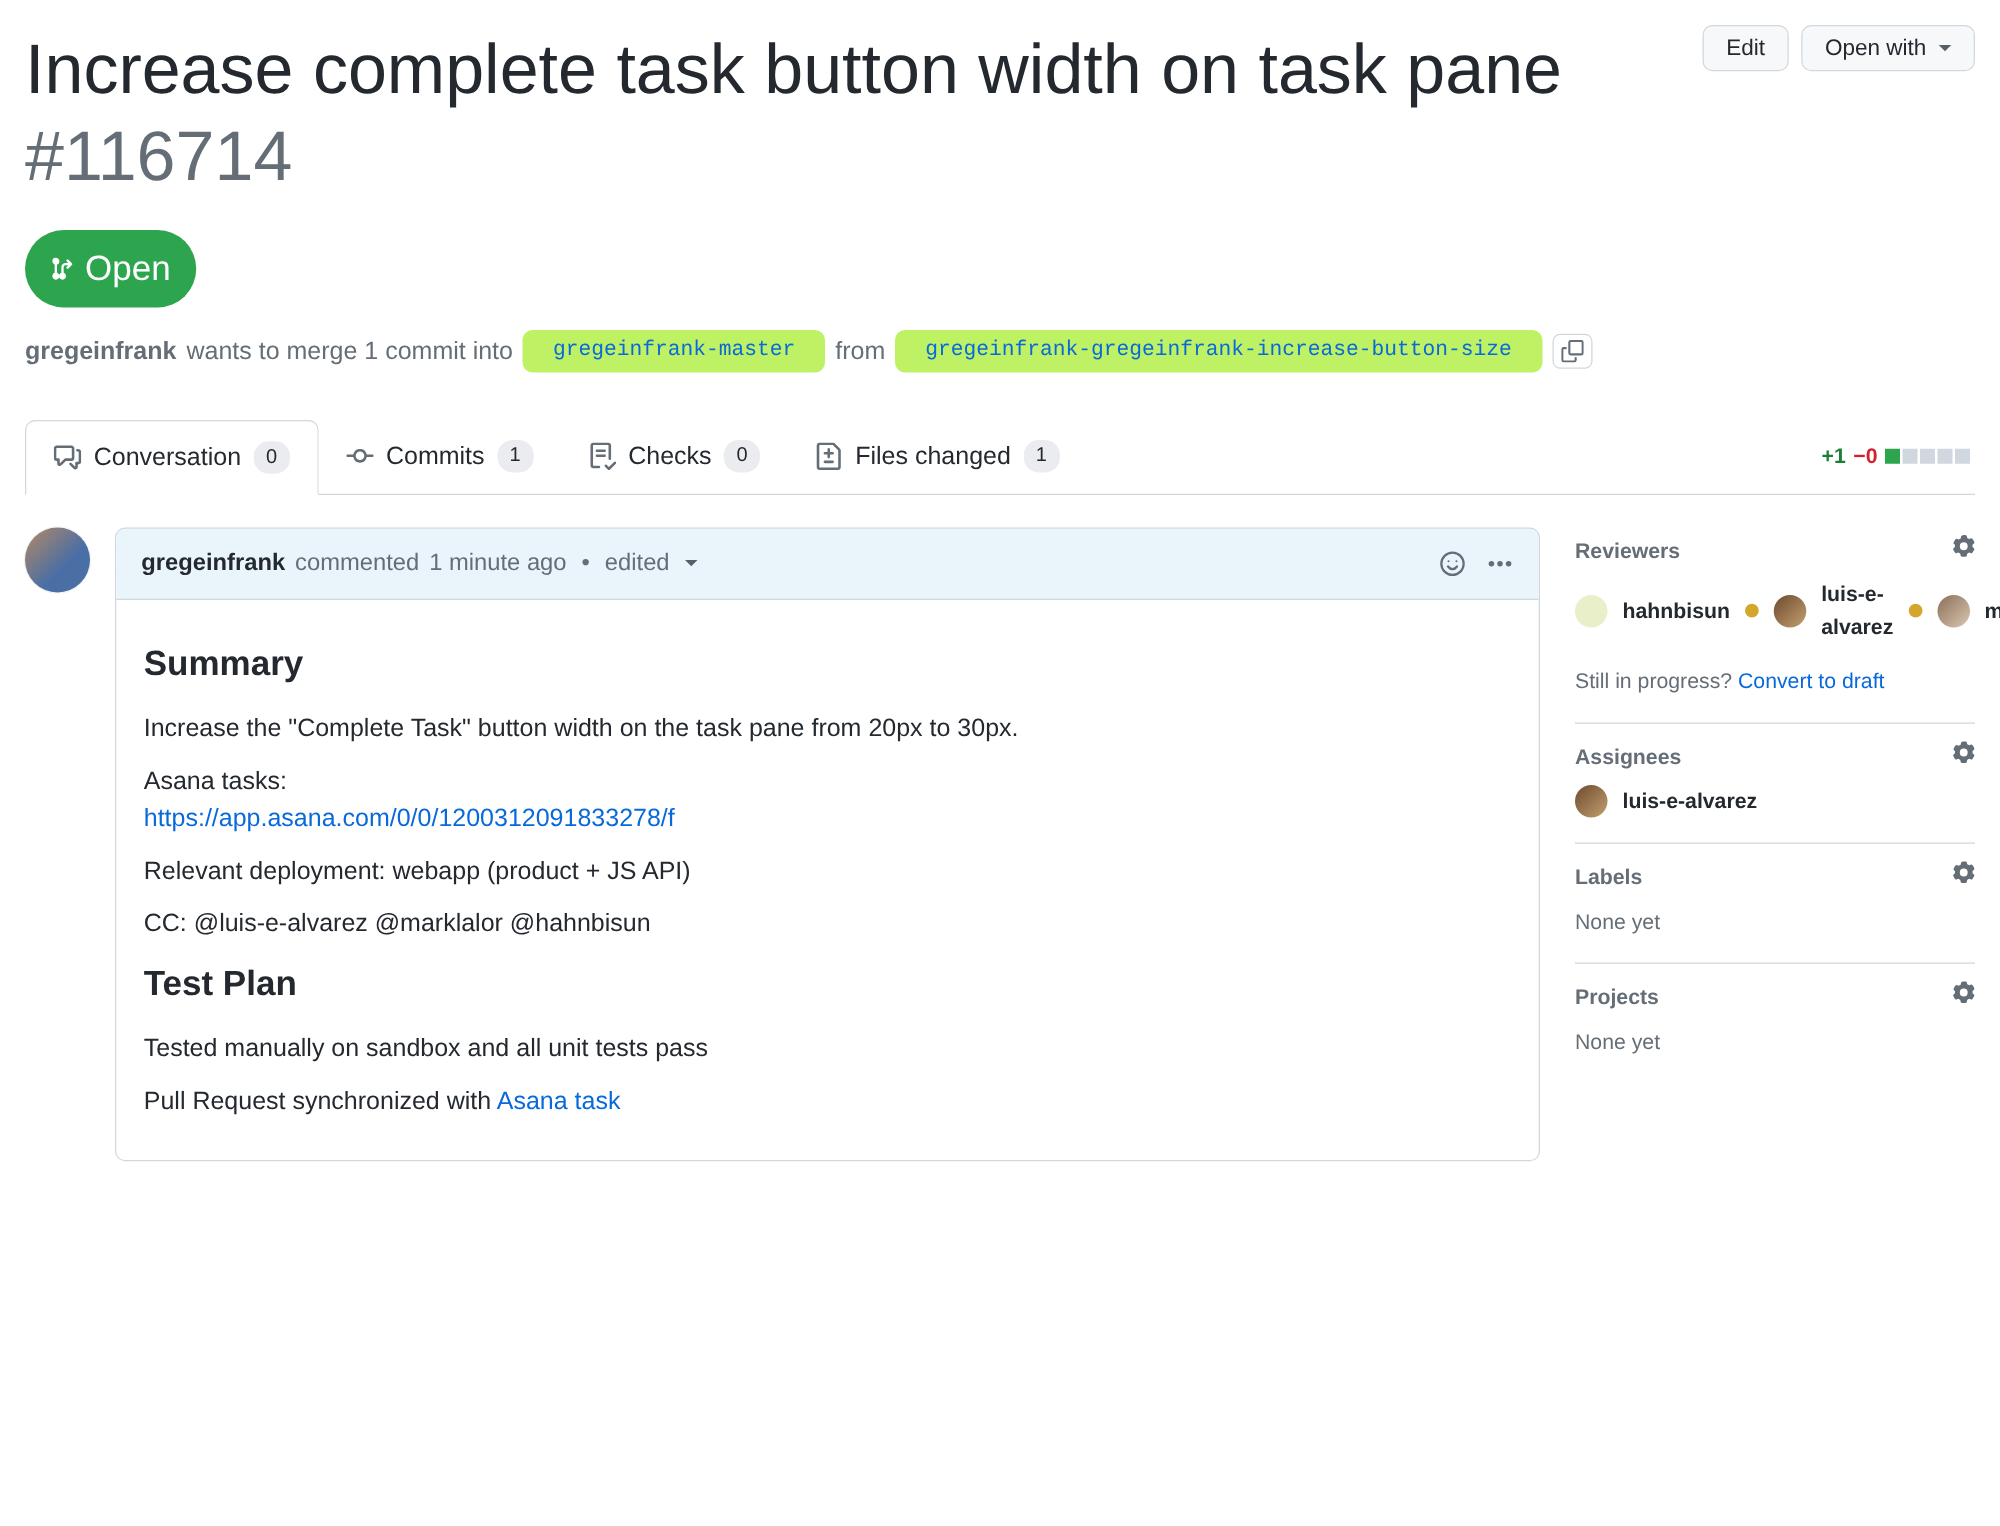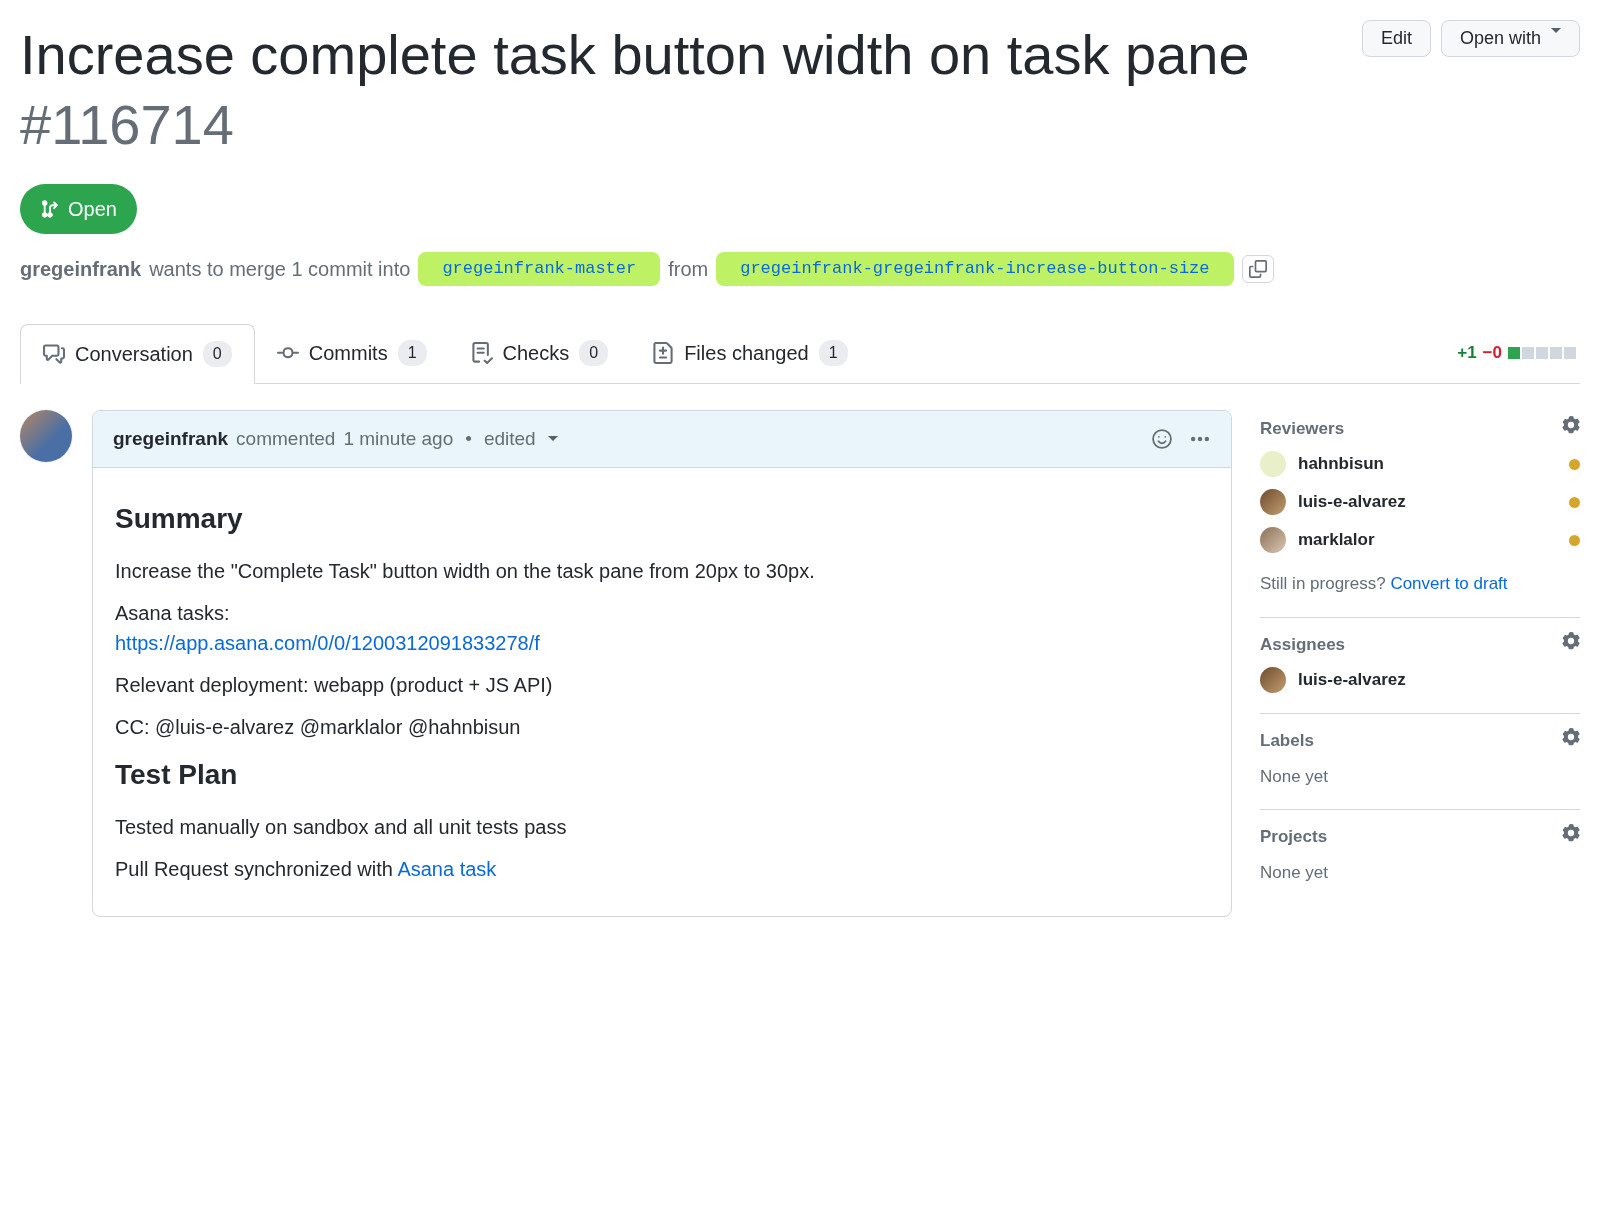--- a/index.html
+++ b/index.html
@@ -25,21 +25,21 @@
   color: #24292f;
 }
 h1.pr-title .issue-number { color: #656d76; font-weight: 300; }
 .header-actions {
   display: flex;
   gap: 10px;
   align-items: center;
 }
 .btn {
   display: inline-flex;
-  align-items: flex-start;
+  align-items: center;
   gap: 6px;
   padding: 7px 18px;
   font-size: 18px;
   font-weight: 500;
   border: 1px solid #d0d7de;
   background: #f6f8fa;
   border-radius: 8px;
   cursor: pointer;
   color: #24292f;
 }
@@ -51,21 +51,21 @@
   border-top: 5px solid #57606a;
   margin-left: 4px;
 }
 .state-badge {
   display: inline-flex;
   align-items: center;
   gap: 8px;
   background: #2da44e;
   color: #fff;
   font-weight: 500;
-  font-size: 20px;
+  font-size: 28px;
   padding: 10px 20px;
   border-radius: 999px;
   margin-top: 24px;
 }
 .state-badge svg { fill: #fff; }
 .merge-line {
   margin-top: 18px;
   font-size: 20px;
   color: #656d76;
   display: flex;
@@ -188,21 +188,21 @@
 .comment-body p { margin: 12px 0; }
 .comment-body a { color: #0969da; text-decoration: none; }
 .sidebar { font-size: 17px; }
 .side-section { padding: 14px 0 20px; border-bottom: 1px solid #d0d7de; }
 .side-section:first-child { padding-top: 6px; }
 .side-head {
   display: flex; align-items: center; justify-content: space-between;
   color: #656d76; font-weight: 600; font-size: 17px; gap: 15px;
 }
 .gear { cursor: pointer; color: #656d76; }
-.side-list { margin-top: 10px; display: flex; flex-direction: column; gap: 12px; }
+.side-list { margin-top: 10px; display: flex; flex-direction: row; gap: 12px; }
 .reviewer { display: flex; align-items: center; gap: 12px; }
 .mini-avatar {
   width: 26px; height: 26px; border-radius: 50%;
   flex-shrink: 0;
 }
 .mini-avatar.a1 { background: #e9efc9; }
 .mini-avatar.a2 { background: linear-gradient(135deg,#6e4a2e,#c2a06f); }
 .mini-avatar.a3 { background: linear-gradient(135deg,#8b6f56,#d9c7b3); }
 .reviewer .name { flex: 1; font-weight: 600; color: #24292f; }
 .status-dot { width: 11px; height: 11px; border-radius: 50%; background: #d4a72c; }

